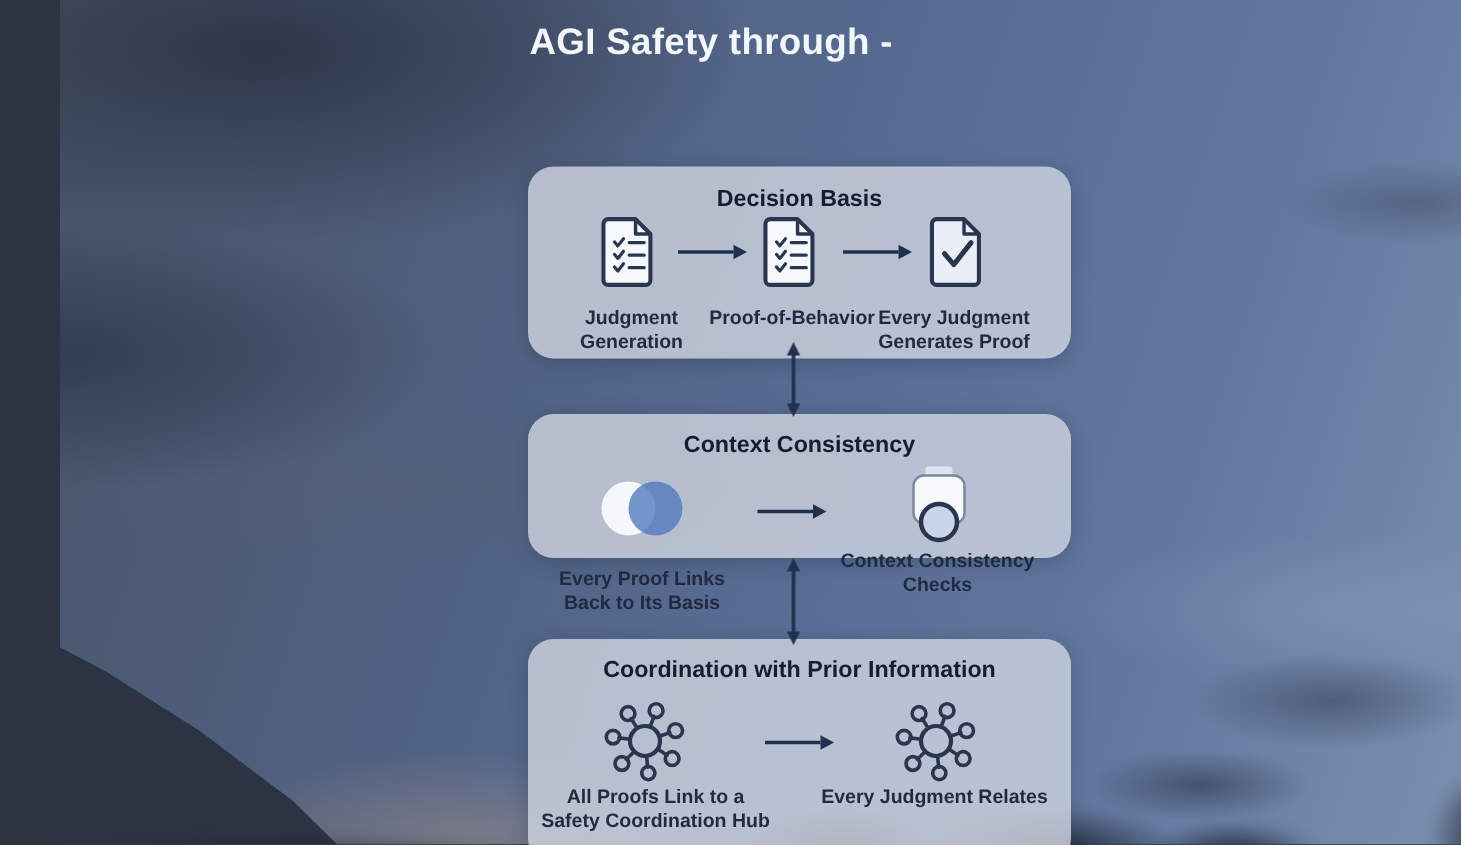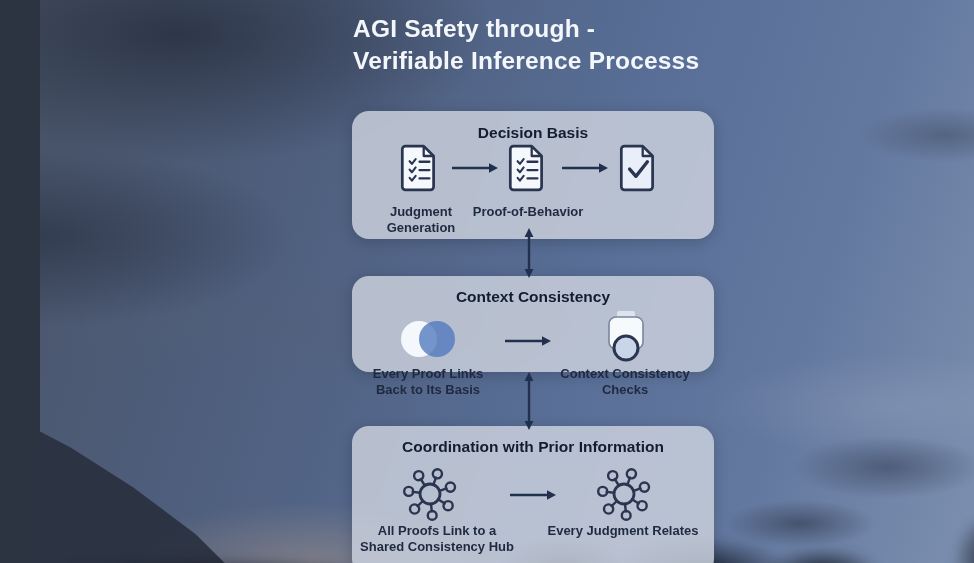--- a/index.html
+++ b/index.html
@@ -54,21 +54,21 @@
 
 <div id="stage">
 
   <div class="silhouette" id="mountain"></div>
   <div class="silhouette" id="treeline-left"></div>
   <div class="silhouette" id="trees-center"></div>
   <div class="silhouette" id="tree-right"></div>
 
   <div class="headline">
     <h1><span>AGI Safety through -</span><br>
-      <span>Verifiable Inference Processs</span></h1>
+      </h1>
   </div>
 
   <div class="panel" id="panel-1">
     <div class="panel-title" style="top:13px">Decision Basis</div>
 
     <svg class="item-icon" style="left:47px;top:33px" width="40" height="48" viewBox="0 0 38 46">
       <path d="M6.5 2h17l9.5 9.5V41a3 3 0 0 1-3 3h-24a3 3 0 0 1-3-3V5a3 3 0 0 1 3-3z" fill="#f5f8fd" stroke="#2a3550" stroke-width="2.6" stroke-linejoin="round"></path>
       <path d="M23.5 2v9.5H33" fill="none" stroke="#2a3550" stroke-width="2.2" stroke-linejoin="round"></path>
       <path d="M10 16.5l2.2 2.6 3.6-4.6M10 24.5l2.2 2.6 3.6-4.6M10 32.5l2.2 2.6 3.6-4.6" fill="none" stroke="#2a3550" stroke-width="2" stroke-linecap="round" stroke-linejoin="round"></path>
       <path d="M19.5 17h9.5M19.5 25h9.5M19.5 33h9.5" stroke="#2a3550" stroke-width="2.2" stroke-linecap="round"></path>
@@ -97,20 +97,24 @@
       <path d="M11 24l6 7 11-14" fill="none" stroke="#2a3550" stroke-width="3.2" stroke-linecap="round" stroke-linejoin="round"></path>
     </svg>
 
     <div class="flow-label" style="left:69px;top:93px">
       <span>Judgment</span>
       <span>Generation</span>
     </div>
     <div class="flow-label" style="left:176px;top:93px">
       <span>Proof-of-Behavior</span>
     </div>
+    <div class="flow-label" style="left:284px;top:93px">
+      <span>Every Judgment</span>
+      <span>Generates Proof</span>
+    </div>
   </div>
 
   <svg class="connector" style="left:481px;top:227px" width="16" height="52" viewBox="0 0 16 52">
     <line x1="8" y1="8" x2="8" y2="44" stroke="#20304e" stroke-width="2.4"></line>
     <path d="M3.6 10L8 1l4.4 9z" fill="#20304e"></path>
       <path d="M3.6 42L8 51l4.4-9z" fill="#20304e"></path>
   </svg>
 
   <div class="panel" id="panel-2">
     <div class="panel-title" style="top:12px">Context Consistency</div>
@@ -124,21 +128,21 @@
       <line x1="3" y1="7" x2="40" y2="7" stroke="#20304e" stroke-width="2.4"></line>
         <path d="M40 2.2L49 7l-9 4.8z" fill="#20304e"></path>
     </svg>
 
     <svg class="item-icon" style="left:250px;top:34px" width="48" height="54" viewBox="0 0 48 54">
       <rect x="15" y="1" width="18" height="7" rx="2" fill="#dde4f0"></rect>
       <rect x="7" y="7" width="34" height="32" rx="7" fill="#f7fafd" stroke="#7a869e" stroke-width="1.6"></rect>
       <circle cx="24" cy="38" r="12" fill="#c9d6ea" stroke="#2a3550" stroke-width="3"></circle>
     </svg>
 
-    <div class="flow-label" style="left:76px;top:90px">
+    <div class="flow-label" style="left:76px;top:102px">
       <span>Every Proof Links</span>
       <span>Back to Its Basis</span>
     </div>
     <div class="flow-label" style="left:273px;top:90px">
       <span>Context Consistency</span>
       <span>Checks</span>
     </div>
   </div>
 
   <svg class="connector" style="left:481px;top:371px" width="16" height="60" viewBox="0 0 16 60">
@@ -190,20 +194,20 @@
           <circle cx="12.6" cy="43.0" r="4.6"></circle>
         <line x1="18.1" y1="26.8" x2="10.6" y2="25.9"></line>
           <circle cx="6.7" cy="25.4" r="4.5"></circle>
         <line x1="22.8" y1="19.5" x2="18.8" y2="13.1"></line>
           <circle cx="16.7" cy="9.7" r="4.6"></circle>
       </g>
     </svg>
 
     <div class="flow-label" style="left:85px;top:97px">
       <span>All Proofs Link to a</span>
-      <span>Shared Consistency Hub</span>
+      <span>Safety Coordination Hub</span>
     </div>
     <div class="flow-label" style="left:271px;top:97px">
       <span>Every Judgment Relates</span>
     </div>
   </div>
 
 </div>
 
 </body></html>

